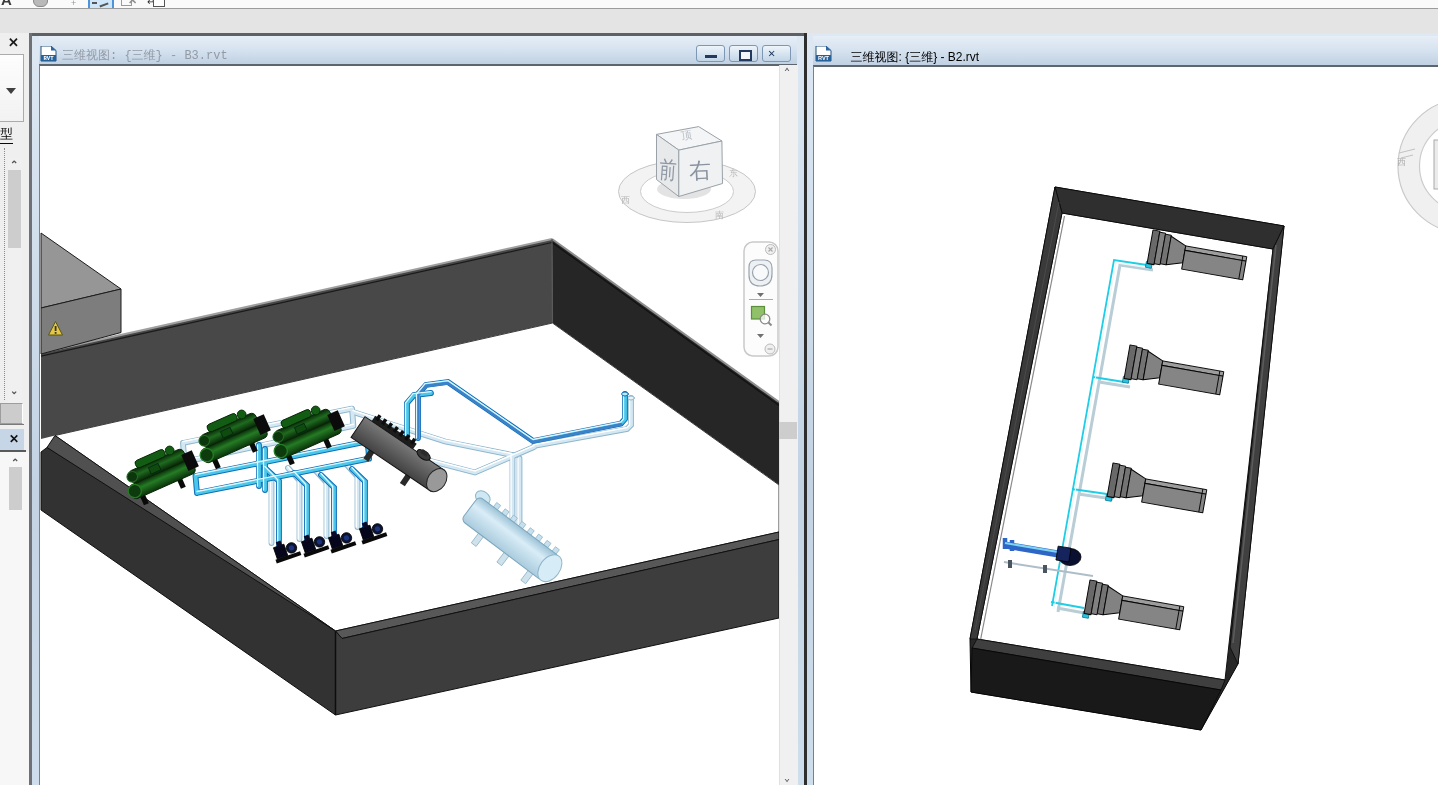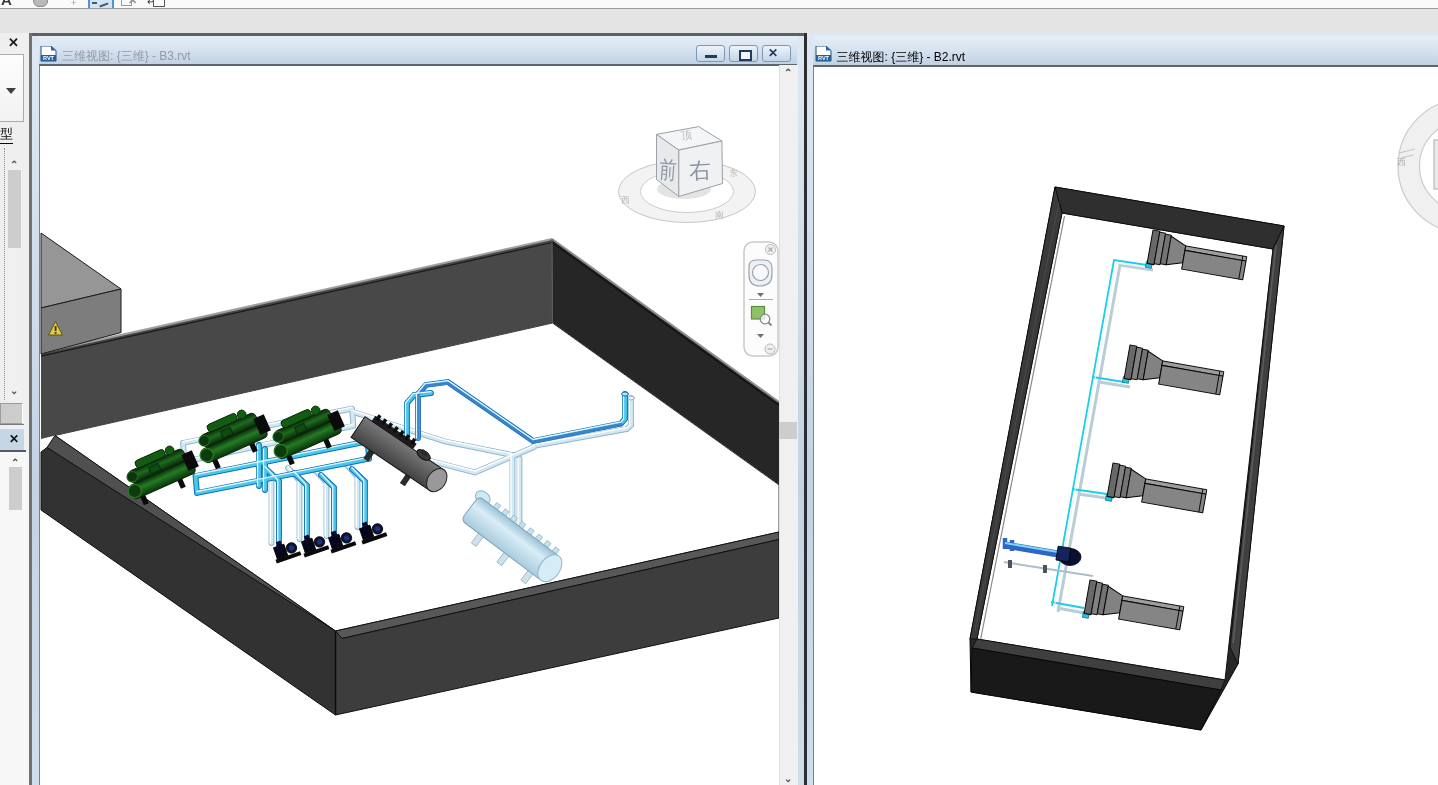--- a/index.html
+++ b/index.html
@@ -44,21 +44,21 @@
   <div class="abs" style="left:0;top:370px;width:21px;height:19px;background:#cccccc;border:1px solid #9d9d9d;border-right-color:#fff;"></div>
   <div class="abs" style="left:0;top:391px;width:24px;height:1px;background:#7a7a7a;"></div>
   <div class="abs" style="left:0;top:396px;width:24px;height:21px;background:#c6d6e7;"></div>
   <div class="abs" style="left:9px;top:399px;width:12px;height:12px;color:#111;font-size:12px;font-weight:bold;">✕</div>
   <div class="abs" style="left:0;top:417px;width:26px;height:2px;background:#5a5a5a;"></div>
   <div class="abs" style="left:0;top:419px;width:29px;height:333px;background:#f7f7f7;"></div>
   <div class="abs arr" style="left:11px;top:425px;">⌃</div>
   <div class="abs thumb" style="left:9px;top:434px;width:13px;height:43px;"></div>
 </div>
 
-<div class="abs" style="left:29px;top:33px;width:776px;height:623px;">
+<div class="abs" style="left:29px;top:33px;width:776px;height:623px;font-family:Liberation Mono, monospace;">
   <div class="abs" style="left:0;top:0;width:776px;height:3px;background:#5d6166;"></div>
   <div class="abs" style="left:0;top:0;width:3px;height:752px;background:#6e7277;"></div>
   <div class="abs" style="left:3px;top:3px;width:773px;height:749px;background:linear-gradient(180deg,#dde8f3,#c3d3e4 60%,#cfdeec);"></div>
   <div class="abs win-title" style="left:10px;top:3px;width:758px;height:29px;"></div>
   <svg class="abs" style="left:11px;top:13px;" width="17" height="16" viewBox="0 0 17 16">
     <path d="M1,0 L11,0 L16,4.5 L16,15 L1,15 Z" fill="#ffffff" stroke="#24507e" stroke-width="1"></path>
     <path d="M11,0 L16,4.5 L11,4.5 Z" fill="#2d66a4"></path>
     <rect x="1" y="9" width="15" height="6" fill="#25619b"></rect>
     <text x="8.5" y="14.4" font-size="5.6" font-weight="bold" fill="#fff" text-anchor="middle">RVT</text>
   </svg>
@@ -287,21 +287,21 @@
 <div class="abs" style="left:806.5px;top:33px;width:631.5px;height:752px;">
   <div class="abs" style="left:0;top:0;width:631.5px;height:3px;background:#5d6166;"></div>
   <div class="abs" style="left:0;top:0;width:631.5px;height:752px;background:linear-gradient(180deg,#dde8f3,#c3d3e4 60%,#cfdeec);"></div>
   <div class="abs win-title" style="left:6.5px;top:3px;width:625px;height:30px;"></div>
   <svg class="abs" style="left:8.5px;top:13px;" width="17" height="16" viewBox="0 0 17 16">
     <path d="M1,0 L11,0 L16,4.5 L16,15 L1,15 Z" fill="#ffffff" stroke="#24507e" stroke-width="1"></path>
     <path d="M11,0 L16,4.5 L11,4.5 Z" fill="#2d66a4"></path>
     <rect x="1" y="9" width="15" height="6" fill="#25619b"></rect>
     <text x="8.5" y="14.4" font-size="5.6" font-weight="bold" fill="#fff" text-anchor="middle">RVT</text>
   </svg>
-  <div class="abs ttxt" style="left:30px;top:10px;color:#000;">三维视图: {三维} - B2.rvt</div>
+  <div class="abs ttxt" style="left:44px;top:10px;color:#000;">三维视图: {三维} - B2.rvt</div>
   <div class="abs" style="left:6.5px;top:32px;width:625px;height:720px;background:#fff;border-top:2px solid #5d666f;border-left:1px solid #77818b;box-sizing:border-box;overflow:hidden;" id="rc">
   <svg width="625" height="720" viewBox="813 65 625 720" style="position:absolute;left:0;top:0;">
 
     <circle cx="1464" cy="164" r="56" fill="none" stroke="#f0f0f0" stroke-width="21"></circle>
     <circle cx="1464" cy="164" r="67" fill="none" stroke="#c9c9c9" stroke-width="1.2"></circle>
     <circle cx="1464" cy="164" r="45.5" fill="none" stroke="#cccccc" stroke-width="1.2"></circle>
     <text x="1396" y="163" font-size="9" fill="#aeaeae">西</text>
     <path d="M1398,151 L1414,147 M1400,156 L1412,153" stroke="#c2c2c2" stroke-width="1" fill="none"></path>
     <rect x="1433" y="138" width="5" height="49" fill="#ebebeb" stroke="#a9a9a9" stroke-width="1"></rect>
 

